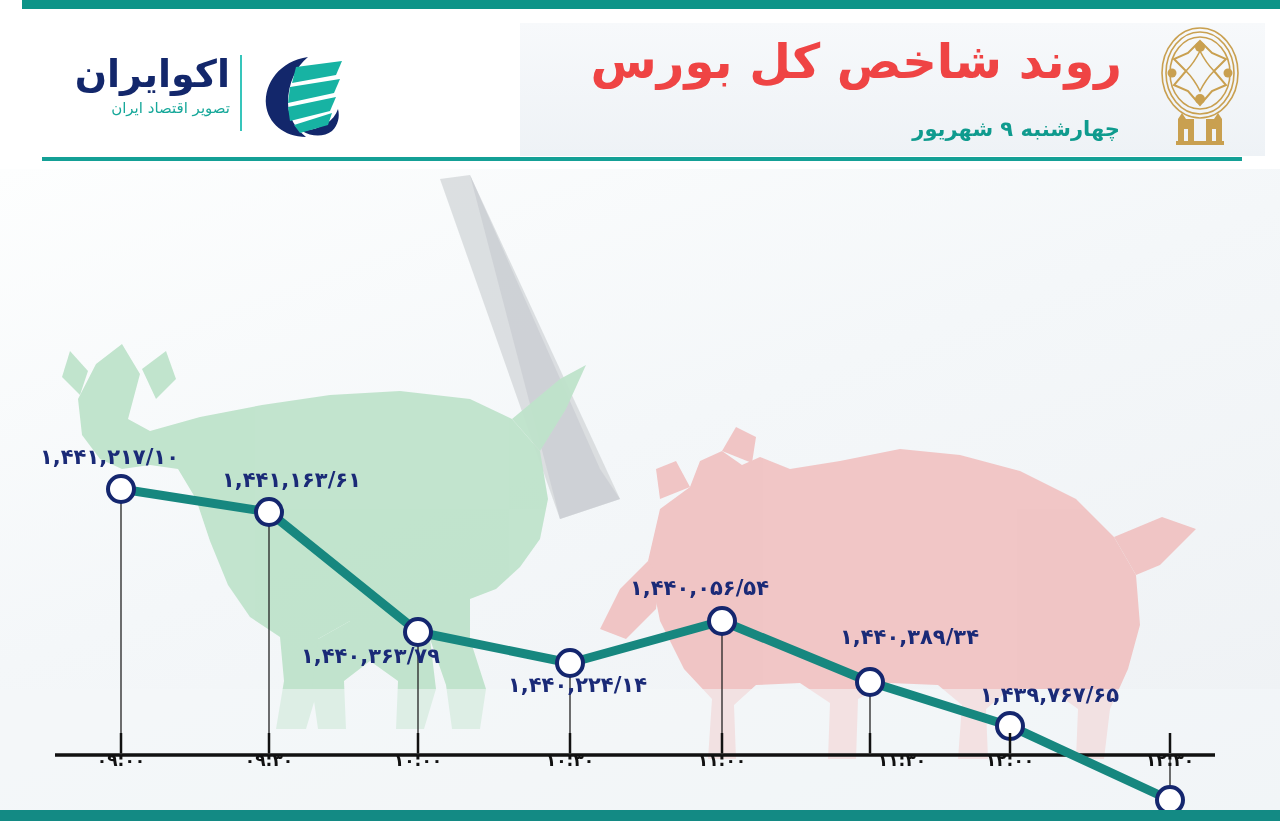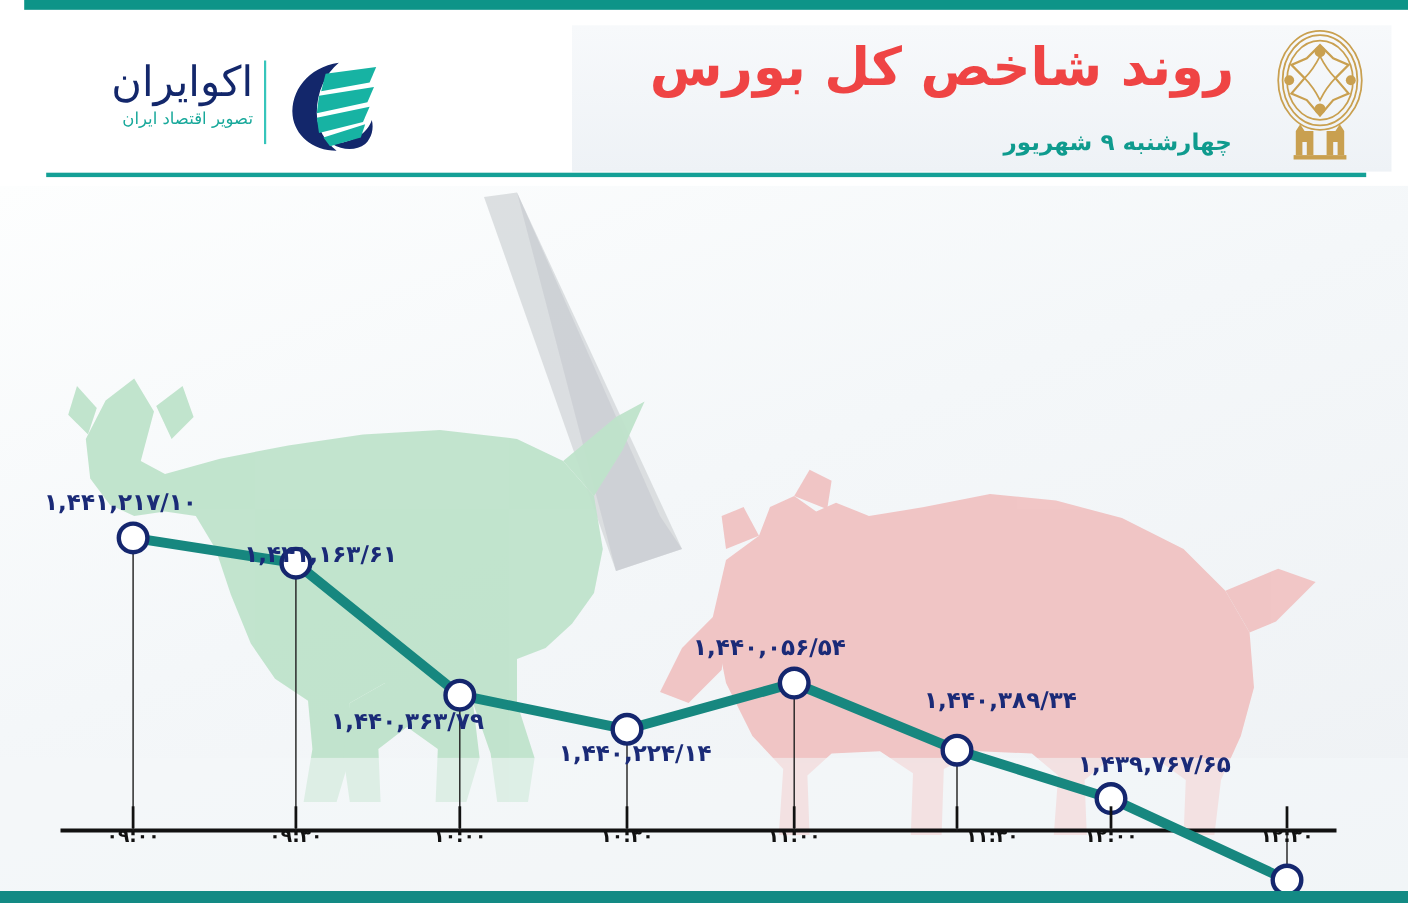--- a/index.html
+++ b/index.html
@@ -30,21 +30,21 @@
   .subtitle{
     position:absolute;right:160px;top:108px;
     font-size:21px;font-weight:bold;color:#0f9b8e;
     direction:rtl;white-space:nowrap;margin-left:26px;
   }
   .header-rule{position:absolute;left:42px;top:148px;width:1200px;height:4px;background:#14a096;}
 
   
   .logo{position:absolute;left:60px;top:40px;width:300px;height:100px;}
   .logo-text{position:absolute;right:130px;top:6px;text-align:right;direction:rtl;}
-  .logo-name{font-size:38px;font-weight:normal;color:#13276b;line-height:1;letter-spacing:-1px;white-space:nowrap;}
+  .logo-name{font-size:38px;font-weight:bold;color:#13276b;line-height:1;letter-spacing:-1px;white-space:nowrap;}
   .logo-tag{font-size:15px;color:#17a89a;margin-top:6px;letter-spacing:3px;white-space:nowrap;text-align:right;}
   .logo-divider{position:absolute;right:118px;top:6px;width:2px;height:76px;background:#36c5bb;}
   .logo-mark{position:absolute;right:10px;top:2px;width:100px;height:92px;}
 
   
   .emblem{position:absolute;left:1152px;top:14px;width:96px;height:132px;}
 
   
   .chart-area{position:absolute;left:0;top:169px;width:1280px;height:641px;
     background:linear-gradient(160deg,#fdfefe 0%,#f4f7f9 45%,#eef1f4 100%);}
@@ -206,21 +206,21 @@
         <div class="xlabel" style="left: 418px;">۱۰:۰۰</div>
         <div class="xlabel" style="left: 570px;">۱۰:۳۰</div>
         <div class="xlabel" style="left: 722px;">۱۱:۰۰</div>
         <div class="xlabel" style="left: 870px; margin-left: 32px;">۱۱:۳۰</div>
         <div class="xlabel" style="left: 1010px;">۱۲:۰۰</div>
         <div class="xlabel" style="left: 1170px;">۱۲:۳۰</div>
       </div>
 
     <div id="dlabels">
         <div class="dlabel" style="left: 40px; top: 276px;">۱,۴۴۱,۲۱۷/۱۰</div>
-        <div class="dlabel" style="left: 222px; top: 299px; margin-top: 24px;">۱,۴۴۱,۱۶۳/۶۱</div>
+        <div class="dlabel" style="left: 222px; top: 299px;">۱,۴۴۱,۱۶۳/۶۱</div>
         <div class="dlabel" style="left: 301px; top: 475px;">۱,۴۴۰,۳۶۳/۷۹</div>
         <div class="dlabel" style="left: 508px; top: 504px;">۱,۴۴۰,۲۲۴/۱۴</div>
         <div class="dlabel" style="left: 630px; top: 407px;">۱,۴۴۰,۰۵۶/۵۴</div>
         <div class="dlabel" style="left: 840px; top: 456px;">۱,۴۴۰,۳۸۹/۳۴</div>
         <div class="dlabel" style="left: 980px; top: 514px;">۱,۴۳۹,۷۶۷/۶۵</div>
         <div class="dlabel" style="left: 1084px; top: 645px;">۱,۴۳۹,۳۷۹</div>
       </div>
   </div>
 
   <div class="bottombar"></div>

